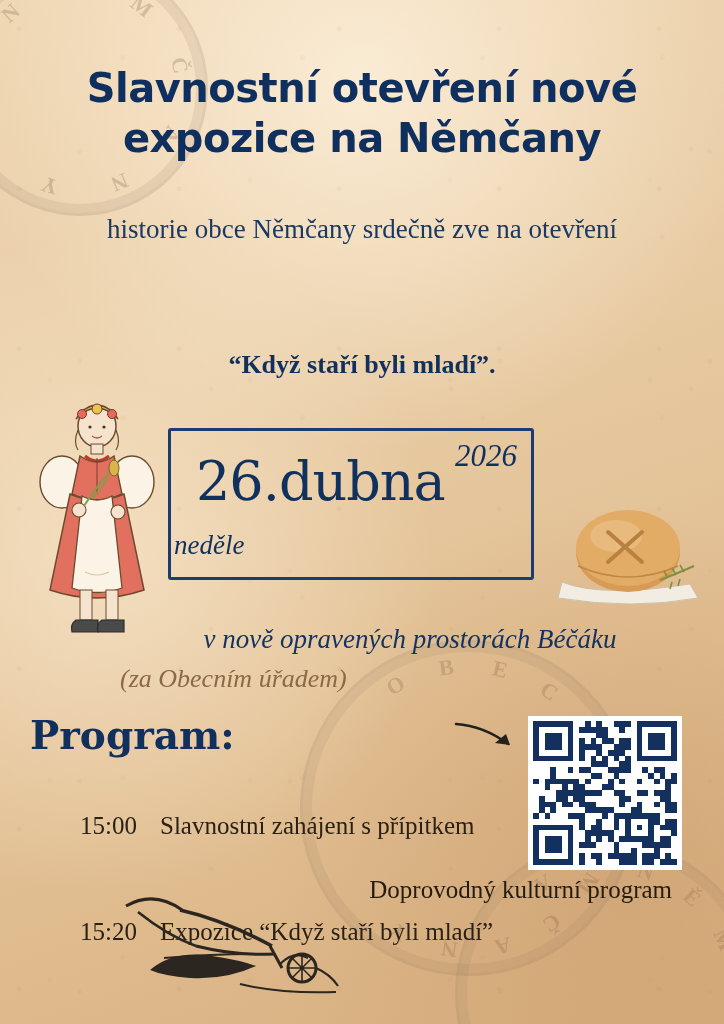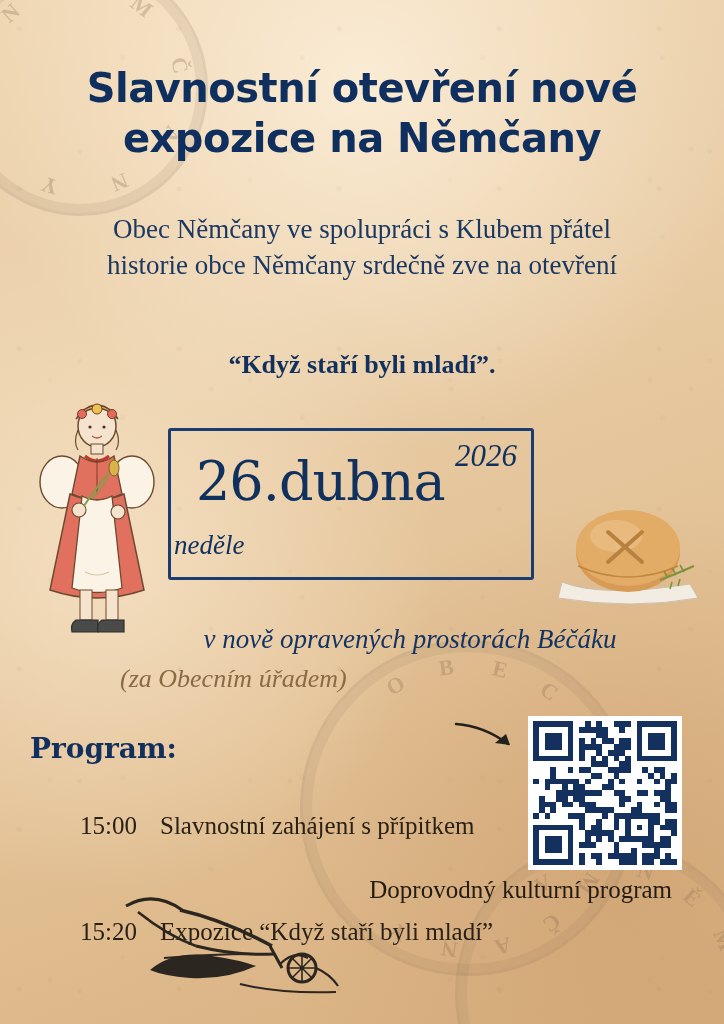--- a/index.html
+++ b/index.html
@@ -166,22 +166,21 @@
     font-style: italic;
   }
 
   .program-title {
     position: absolute;
     left: 30px;
     top: 712px;
     color: #12305d;
     font-family: "DejaVu Serif", serif;
     font-weight: bold;
-    font-size: 28px;
-    margin-top: 20px;
+    font-size: 39px;
   }
 
   .program-list {
     position: absolute;
     left: 30px;
     top: 772px;
     color: #2a2116;
     font-size: 25px;
     line-height: 1.42;
   }
@@ -278,21 +277,20 @@
   </div>
 
   <div class="content">
 
     <h1 class="title">
       <span>Slavnostní otevření nové</span>
       <span class="l2">expozice na Němčany</span>
     </h1>
 
     <div class="intro">
-      <div>Obec Němčany ve spolupráci s Klubem přátel</div>
       <div>historie obce Němčany srdečně zve na otevření</div>
     </div>
 
     <div class="expo-name">“Když staří byli mladí”.</div>
 
     <svg class="woman" viewBox="0 0 150 270">
 
       <ellipse cx="75" cy="40" rx="19" ry="21" fill="#f6e3cd" stroke="#6b4a2f" stroke-width="1.5"></ellipse>
 
       <path d="M54 33 q21 -22 42 0 q-6 -12 -21 -14 q-15 2 -21 14z" fill="#e6b64f" stroke="#6b4a2f" stroke-width="1.4"></path>

